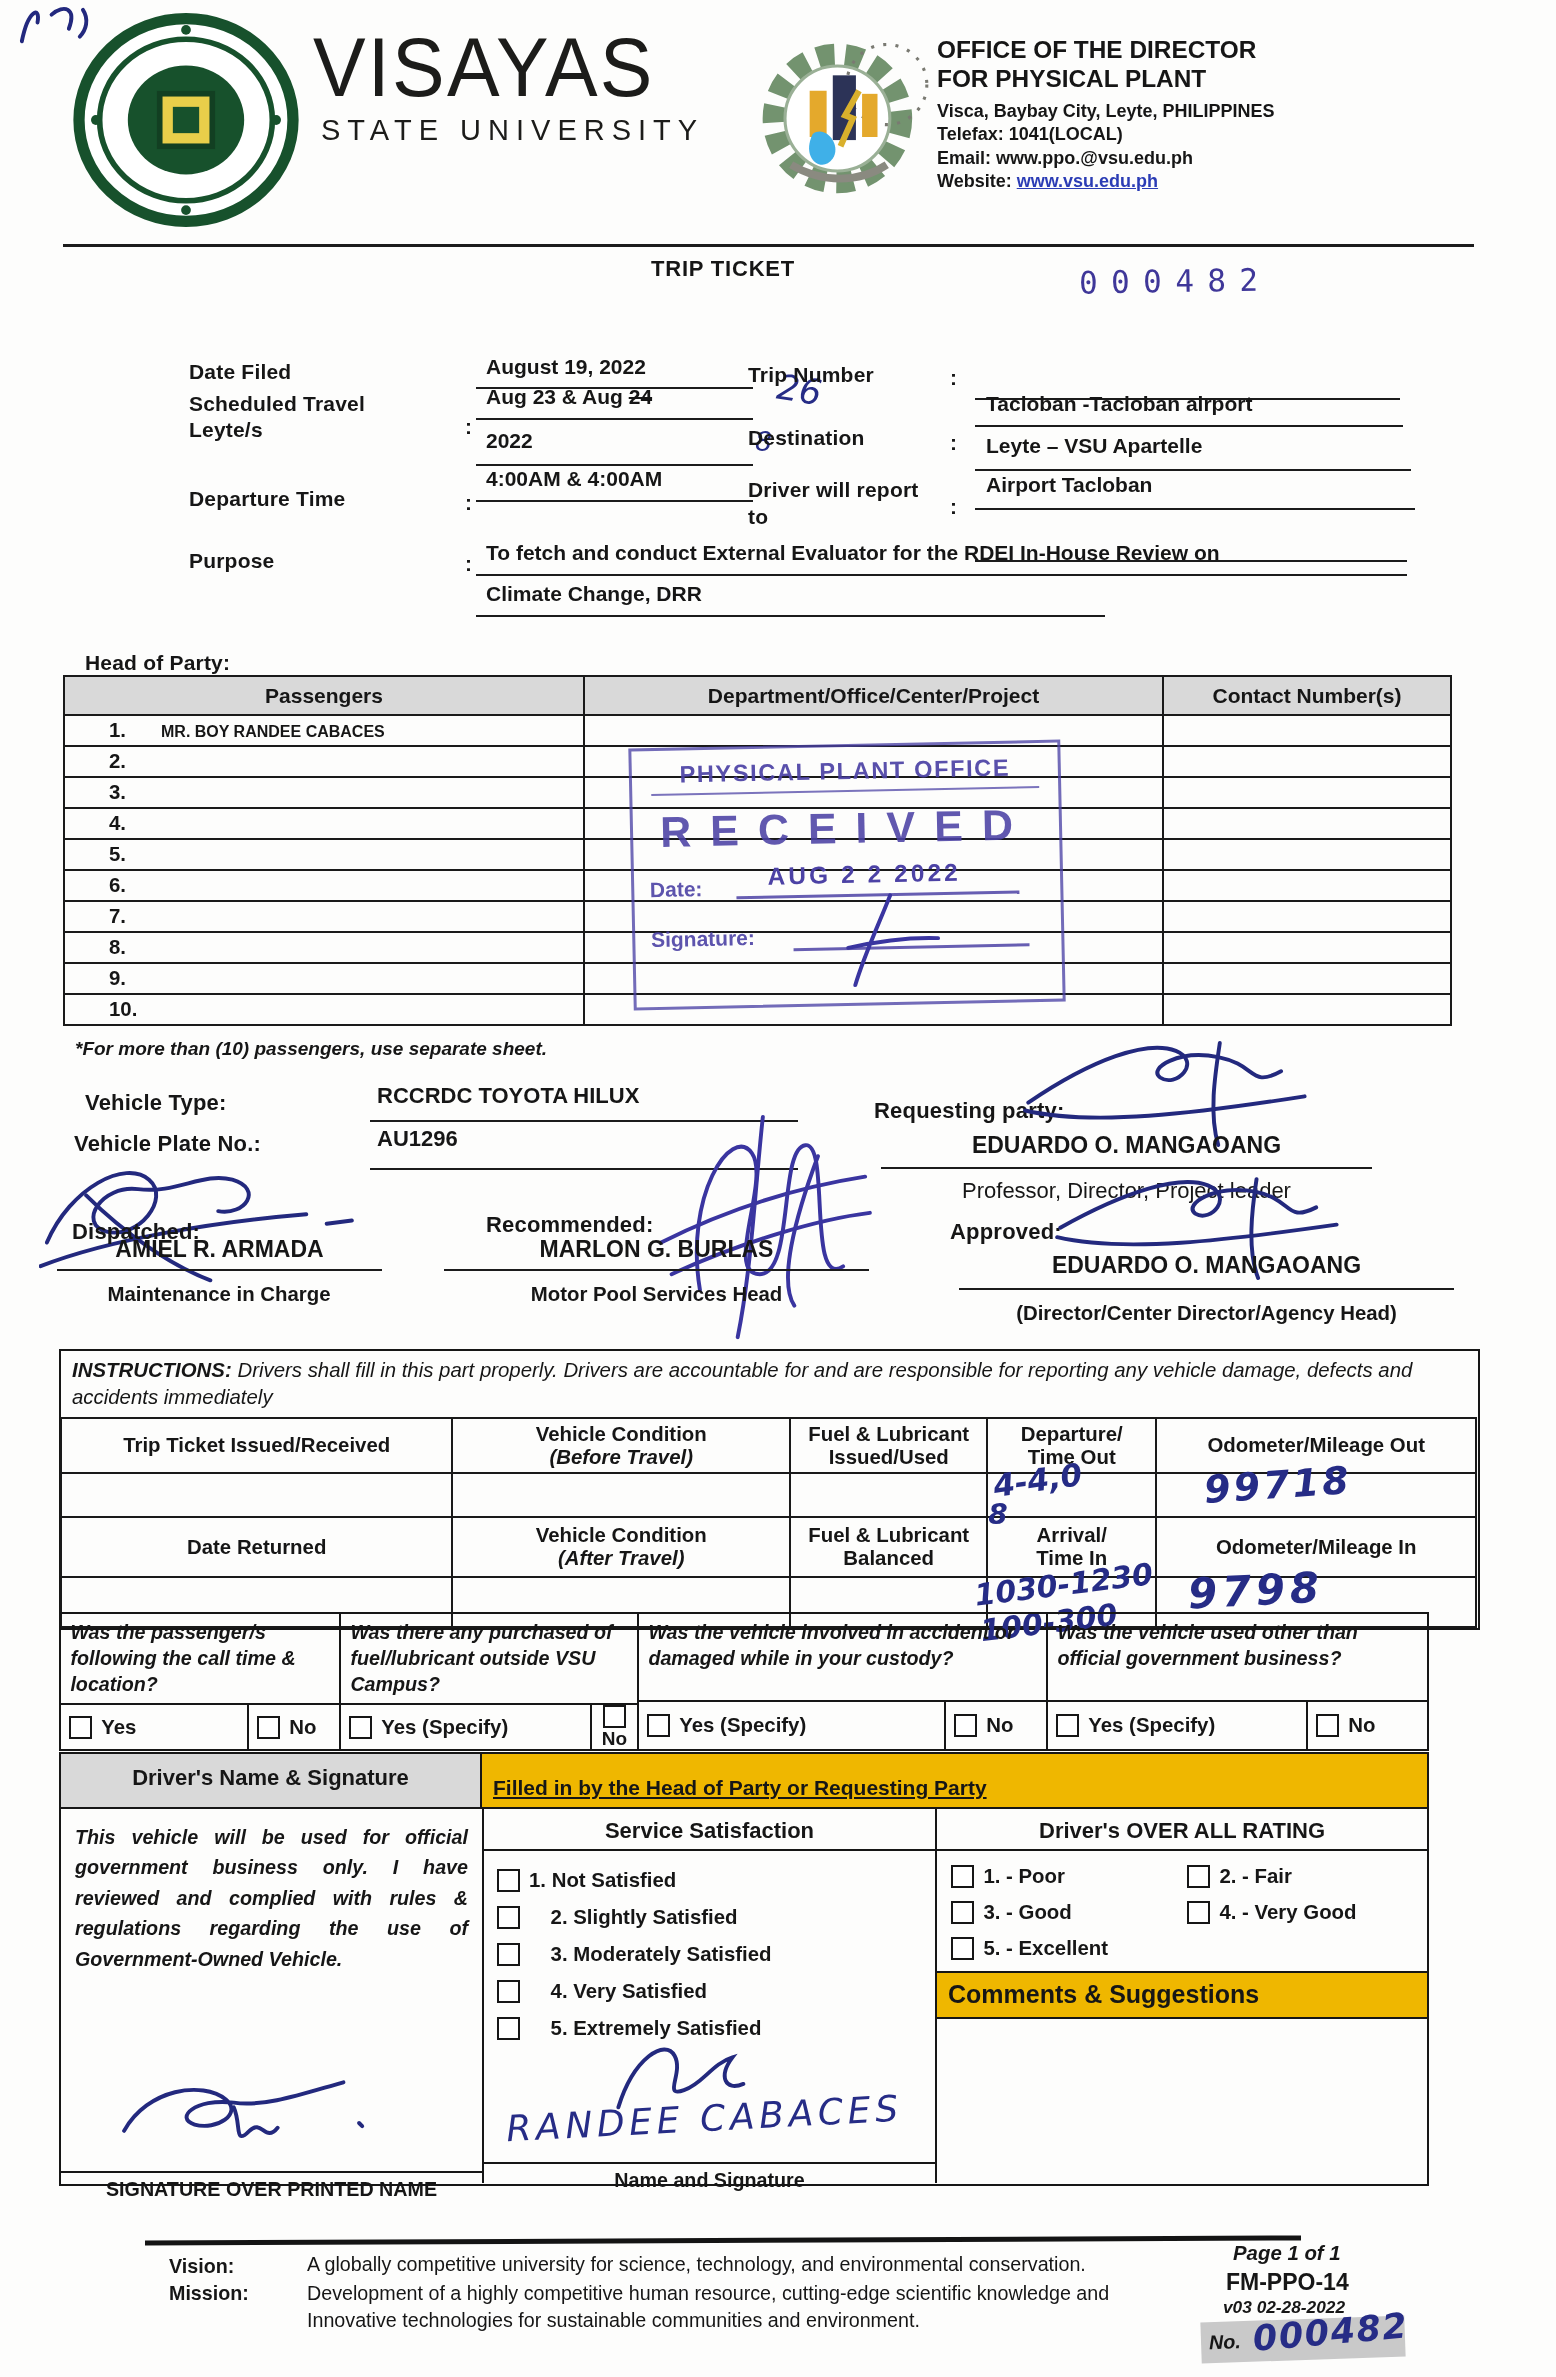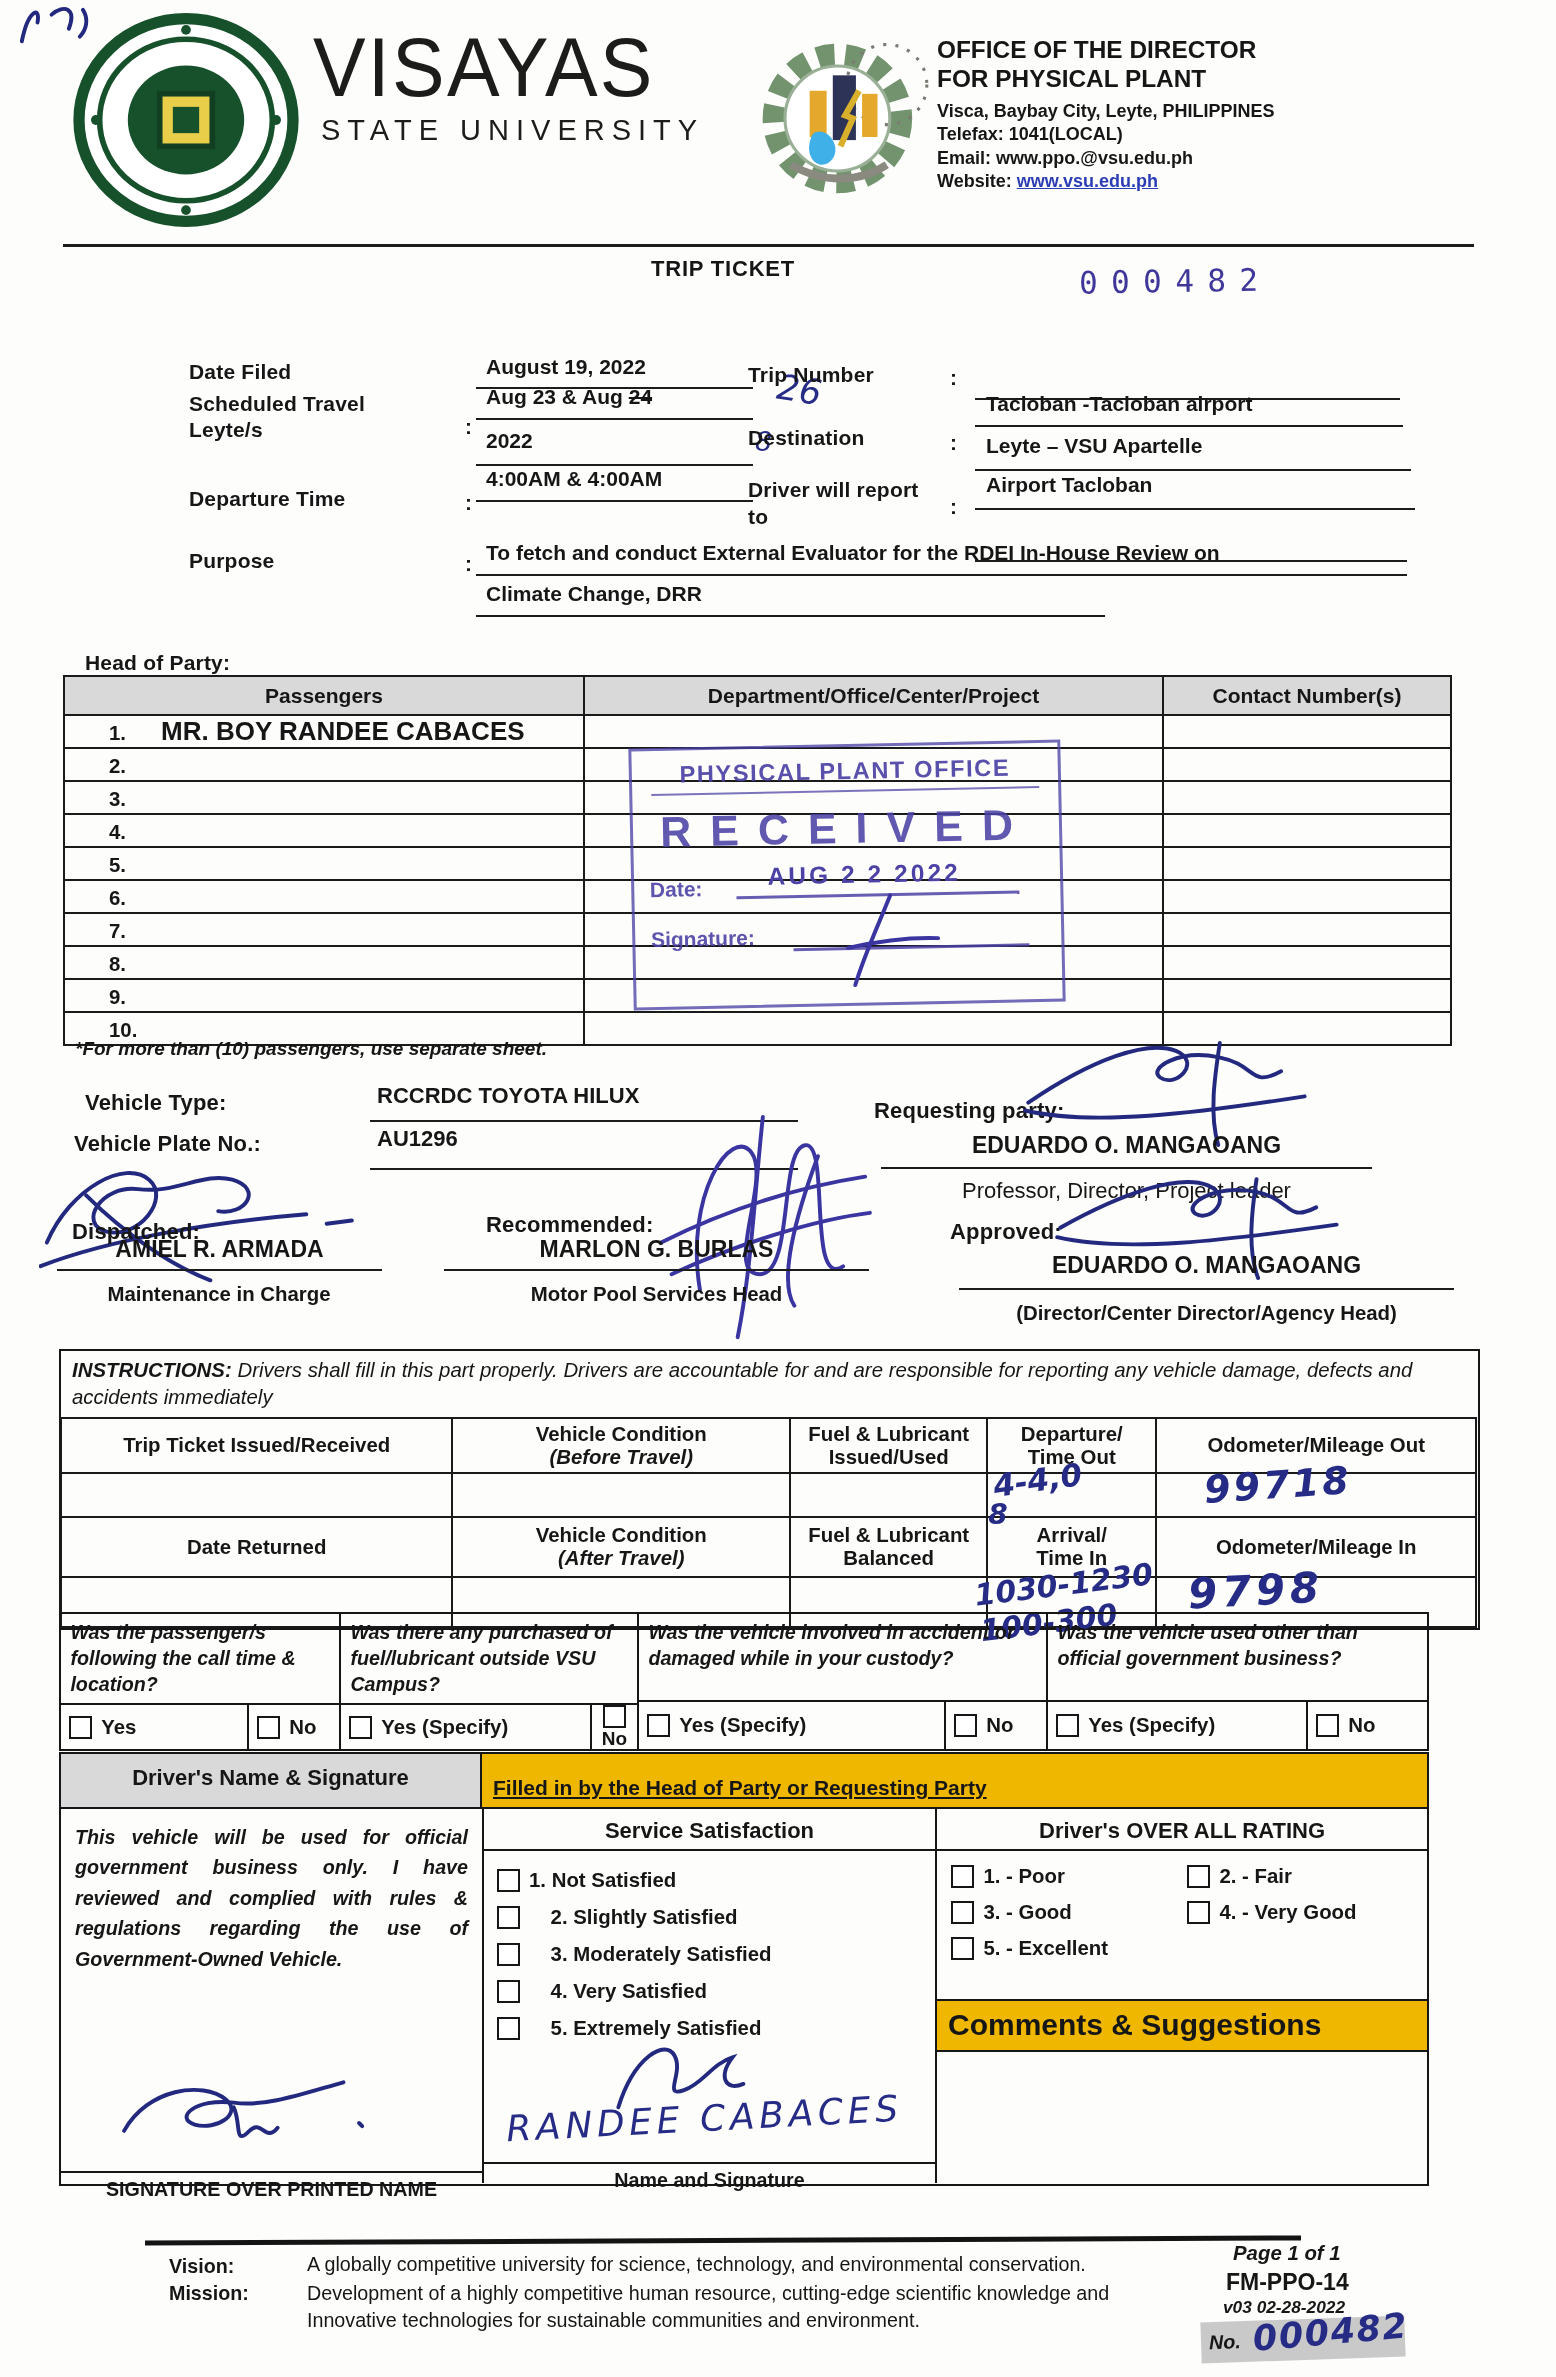--- a/index.html
+++ b/index.html
@@ -12,21 +12,21 @@
   .lbl{font-size:21px;font-weight:700;letter-spacing:0.2px;}
   .val{font-size:21px;font-weight:700;white-space:nowrap;}
   .fline{position:absolute;border-bottom:2.4px solid #1c1c1c;height:0;}
   .hand{font-family:"DejaVu Sans", sans-serif;font-style:italic;color:#262c86;white-space:nowrap;}
   .stampink{color:#4c42a5;}
   
   table{border-collapse:collapse;table-layout:fixed;}
   .ptable td,.ptable th{border:2.4px solid #1a1a1a;padding:0;}
   .ptable th{background:#d9d9d9;font-size:21px;font-weight:700;}
   .pnum{display:inline-block;margin-left:44px;font-size:20.4px;font-weight:700;}
-  .pname{margin-left:35px;font-size:26px;font-weight:700;}
+  .pname{margin-left:35px;font-size:16px;font-weight:700;}
   .logtable td{border:2.4px solid #1a1a1a;font-size:20.4px;font-weight:700;text-align:center;
                vertical-align:middle;position:relative;padding:1.6px;}
   .qtext{font-size:19.7px;font-weight:700;font-style:italic;line-height:1.3;padding:6.3px 9.4px;}
   .cb{display:inline-block;width:19px;height:19px;border:2.4px solid #161616;background:#fff;flex:none;}
   .cbrow{display:flex;align-items:center;gap:9.4px;}
   .cblbl{font-size:20.4px;font-weight:700;white-space:nowrap;}
   .ylw{background:#efb700;}
   .gray{background:#d9d9d9;}
   .stamp-box{border:3.1px solid rgba(76,66,165,.78);transform:rotate(-1.2deg);}
   .sig path{fill:none;stroke:#23297e;stroke-width:5;stroke-linecap:round;}
@@ -468,21 +468,21 @@
           </div>
           <div class="cbrow">
             <span class="cb"></span>
             <span class="cblbl">4. - Very Good</span>
           </div>
         </div>
         <div class="cbrow" style="padding:12.6px 0 11px 14px;">
           <span class="cb"></span>
           <span class="cblbl">5. - Excellent</span>
         </div>
-        <div class="ylw b" style="border-top:2.4px solid #161616;border-bottom:2.4px solid #161616;font-size:30px;padding:7.9px 0 7.9px 11px;margin-top:28px;">Comments &amp; Suggestions</div>
+        <div class="ylw b" style="border-top:2.4px solid #161616;border-bottom:2.4px solid #161616;font-size:25px;padding:7.9px 0 7.9px 11px;">Comments &amp; Suggestions</div>
         <div style="height:134px;"></div>
       </div>
     </div>
   </div>
 
   <div class="A" style="left:145px;top:2238px;width:1156px;height:4.7px;background:#141414;transform:rotate(-0.25deg);"></div>
 
   <div class="A b" style="left:169px;top:2255px;font-size:19.7px;">Vision:</div>
   <div class="A" style="left:307px;top:2253px;width:904px;font-size:19.7px;">A globally competitive university for science, technology, and environmental conservation.</div>
   <div class="A b" style="left:169px;top:2282px;font-size:19.7px;">Mission:</div>

